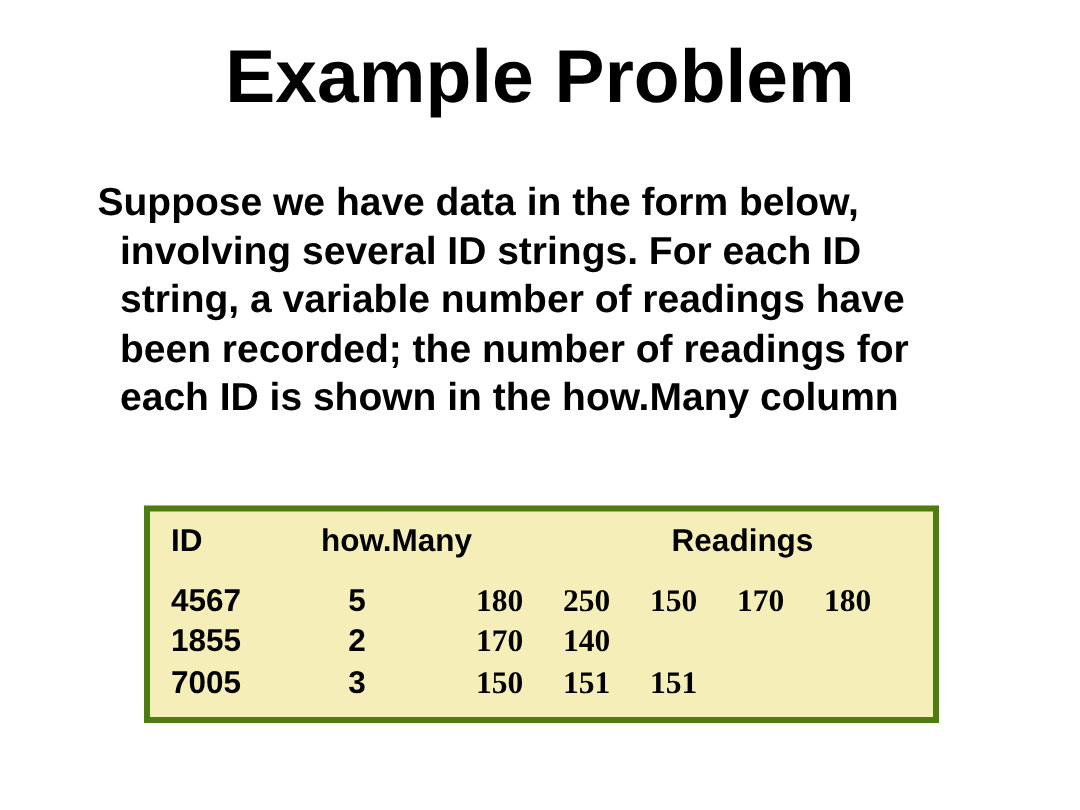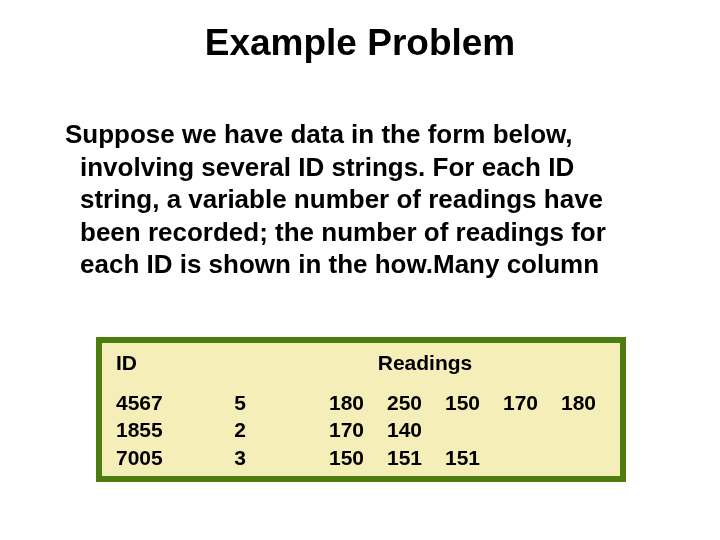--- a/index.html
+++ b/index.html
@@ -16,21 +16,21 @@
     height: 540px;
     position: relative;
     box-sizing: border-box;
   }
   .title {
     position: absolute;
     left: 0;
     right: 0;
     top: 22px;
     text-align: center;
-    font-size: 37px;
+    font-size: 50px;
     font-weight: bold;
   }
   .body-text {
     position: absolute;
     left: 80px;
     top: 118px;
     width: 570px;
     font-size: 26px;
     font-weight: bold;
     line-height: 1.25;
@@ -39,56 +39,57 @@
     display: block;
     text-indent: -15px;
   }
   .data-box {
     position: absolute;
     left: 96px;
     top: 337px;
     width: 530px;
     height: 145px;
     background: #f6eeb8;
-    border: 6px solid #4d7c0f;
+    border: 4px solid #4d7c0f;
     box-sizing: border-box;
     padding: 8px 14px;
     font-size: 21px;
     font-weight: bold;
   }
   .header-row {
     display: flex;
     margin-bottom: 14px;
   }
   .col-id    { width: 100px; }
   .col-how   { width: 140px; }
   .col-read  { flex: 1; text-align: center; padding-left: 28px; }
   .data-row {
     display: flex;
     line-height: 1.3;
   }
   .d-id  { width: 90px; }
   .d-how { width: 68px; text-align: center; }
   .d-gap { width: 32px; }
-  .d-r   { width: 58px; text-align: right; }
+  .d-r   { width: 58px; text-align: center; font-family: Liberation Serif, serif; }
 </style>
 </head>
 <body>
 
 <div class="slide">
 
   <div class="title">Example Problem</div>
 
   <div class="body-text">
     <span class="first-line">Suppose we have data in the form below, involving several ID strings.  For each ID string, a variable number of readings have been recorded; the number of readings for each ID is shown in the how.Many column</span>
   </div>
 
   <div class="data-box">
     <div class="header-row">
       <div class="col-id">ID</div>
+      <div class="col-how">how.Many</div>
       <div class="col-read">Readings</div>
     </div>
 
     <div class="data-row">
       <div class="d-id">4567</div>
       <div class="d-how">5</div>
       <div class="d-gap"></div>
       <div class="d-r">180</div>
       <div class="d-r">250</div>
       <div class="d-r">150</div>

